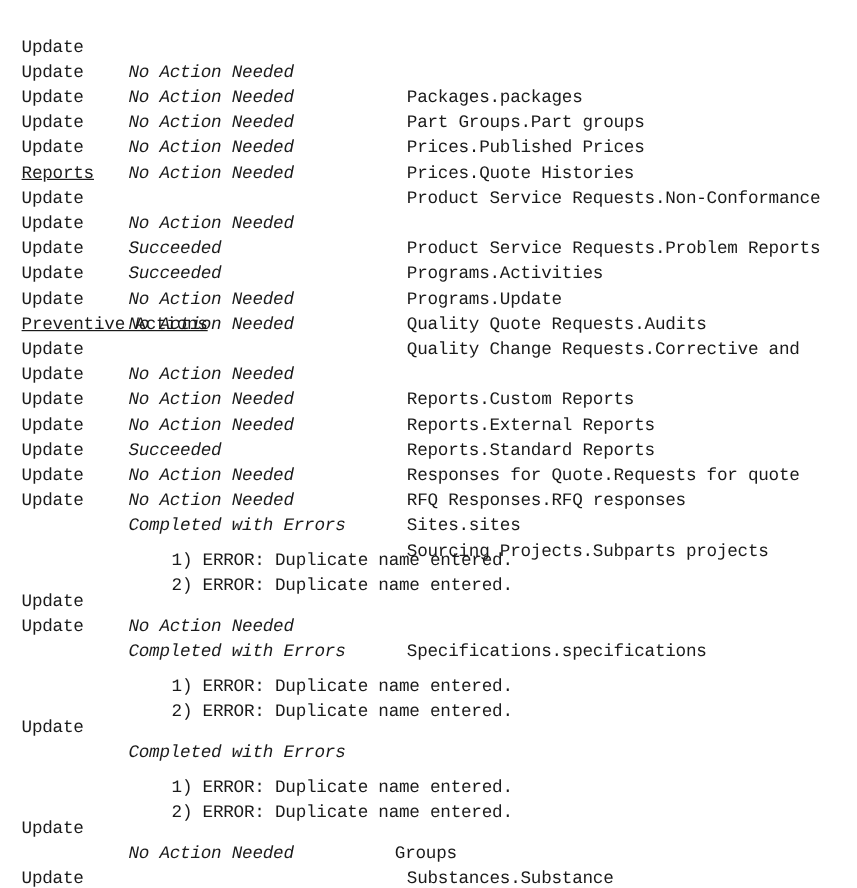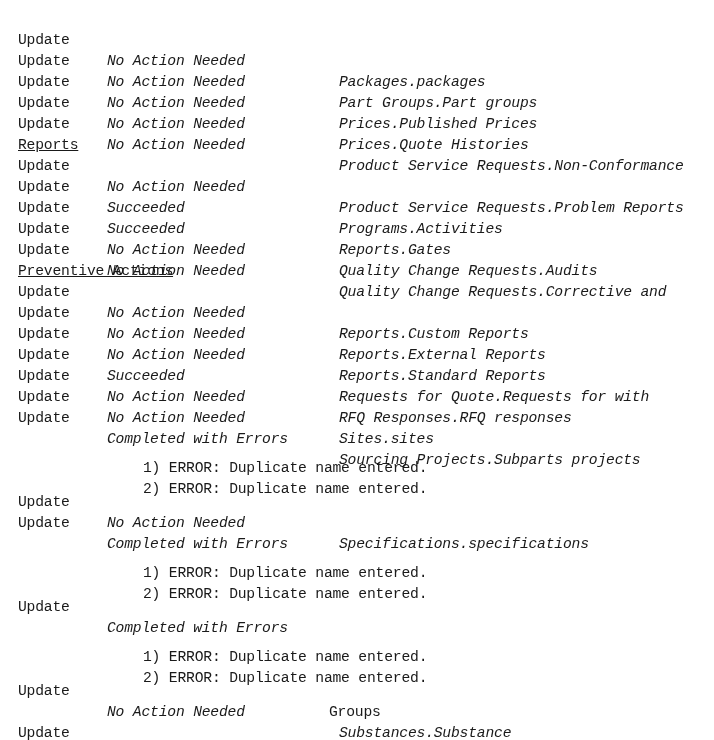--- a/index.html
+++ b/index.html
@@ -24,21 +24,21 @@
       color: #1a1a1a;
       letter-spacing: -0.2px;
     }
     .row {
       position: relative;
       height: 21px;
       white-space: pre;
     }
     .c-action { position: absolute; left: 18px; }
     .c-status { position: absolute; left: 107px; font-style: italic; }
-    .c-object { position: absolute; left: 339px; font-style: italic; }
+    .c-object { position: absolute; left: 339px; }
     .wrap { position: absolute; left: 18px; text-decoration: underline; }
     .wrap-indent { position: absolute; left: 329px; }
     .err { position: absolute; left: 143px; margin-top: 29px; }
     .blank { height: 21px; }
   </style>
 </head>
 <body>
 
 <div class="log">
 
@@ -76,26 +76,26 @@
     <span class="c-object">Product Service Requests.Problem Reports</span>
   </div>
   <div class="row">
     <span class="c-action">Update</span>
     <span class="c-status">Succeeded</span>
     <span class="c-object">Programs.Activities</span>
   </div>
   <div class="row">
     <span class="c-action">Update</span>
     <span class="c-status">Succeeded</span>
-    <span class="c-object">Reports.Gates</span>
+    <span class="c-object">Programs.Update</span>
   </div>
   <div class="row">
     <span class="c-action">Update</span>
     <span class="c-status">No Action Needed</span>
-    <span class="c-object">Quality Change Requests.Audits</span>
+    <span class="c-object">Quality Quote Requests.Audits</span>
   </div>
   <div class="row">
     <span class="c-action">Update</span>
     <span class="c-status">No Action Needed</span>
     <span class="c-object">Quality Change Requests.Corrective and</span>
   </div>
   <div class="row">
     <span class="wrap">Preventive Actions</span>
   </div>
   <div class="row">
@@ -109,21 +109,21 @@
     <span class="c-object">Reports.External Reports</span>
   </div>
   <div class="row">
     <span class="c-action">Update</span>
     <span class="c-status">No Action Needed</span>
     <span class="c-object">Reports.Standard Reports</span>
   </div>
   <div class="row">
     <span class="c-action">Update</span>
     <span class="c-status">Succeeded</span>
-    <span class="c-object">Requests for Quote.Requests for with</span>
+    <span class="c-object">Responses for Quote.Requests for quote</span>
   </div>
   <div class="row">
     <span class="c-action">Update</span>
     <span class="c-status">No Action Needed</span>
     <span class="c-object">RFQ Responses.RFQ responses</span>
   </div>
   <div class="row">
     <span class="c-action">Update</span>
     <span class="c-status">No Action Needed</span>
     <span class="c-object">Sites.sites</span>

